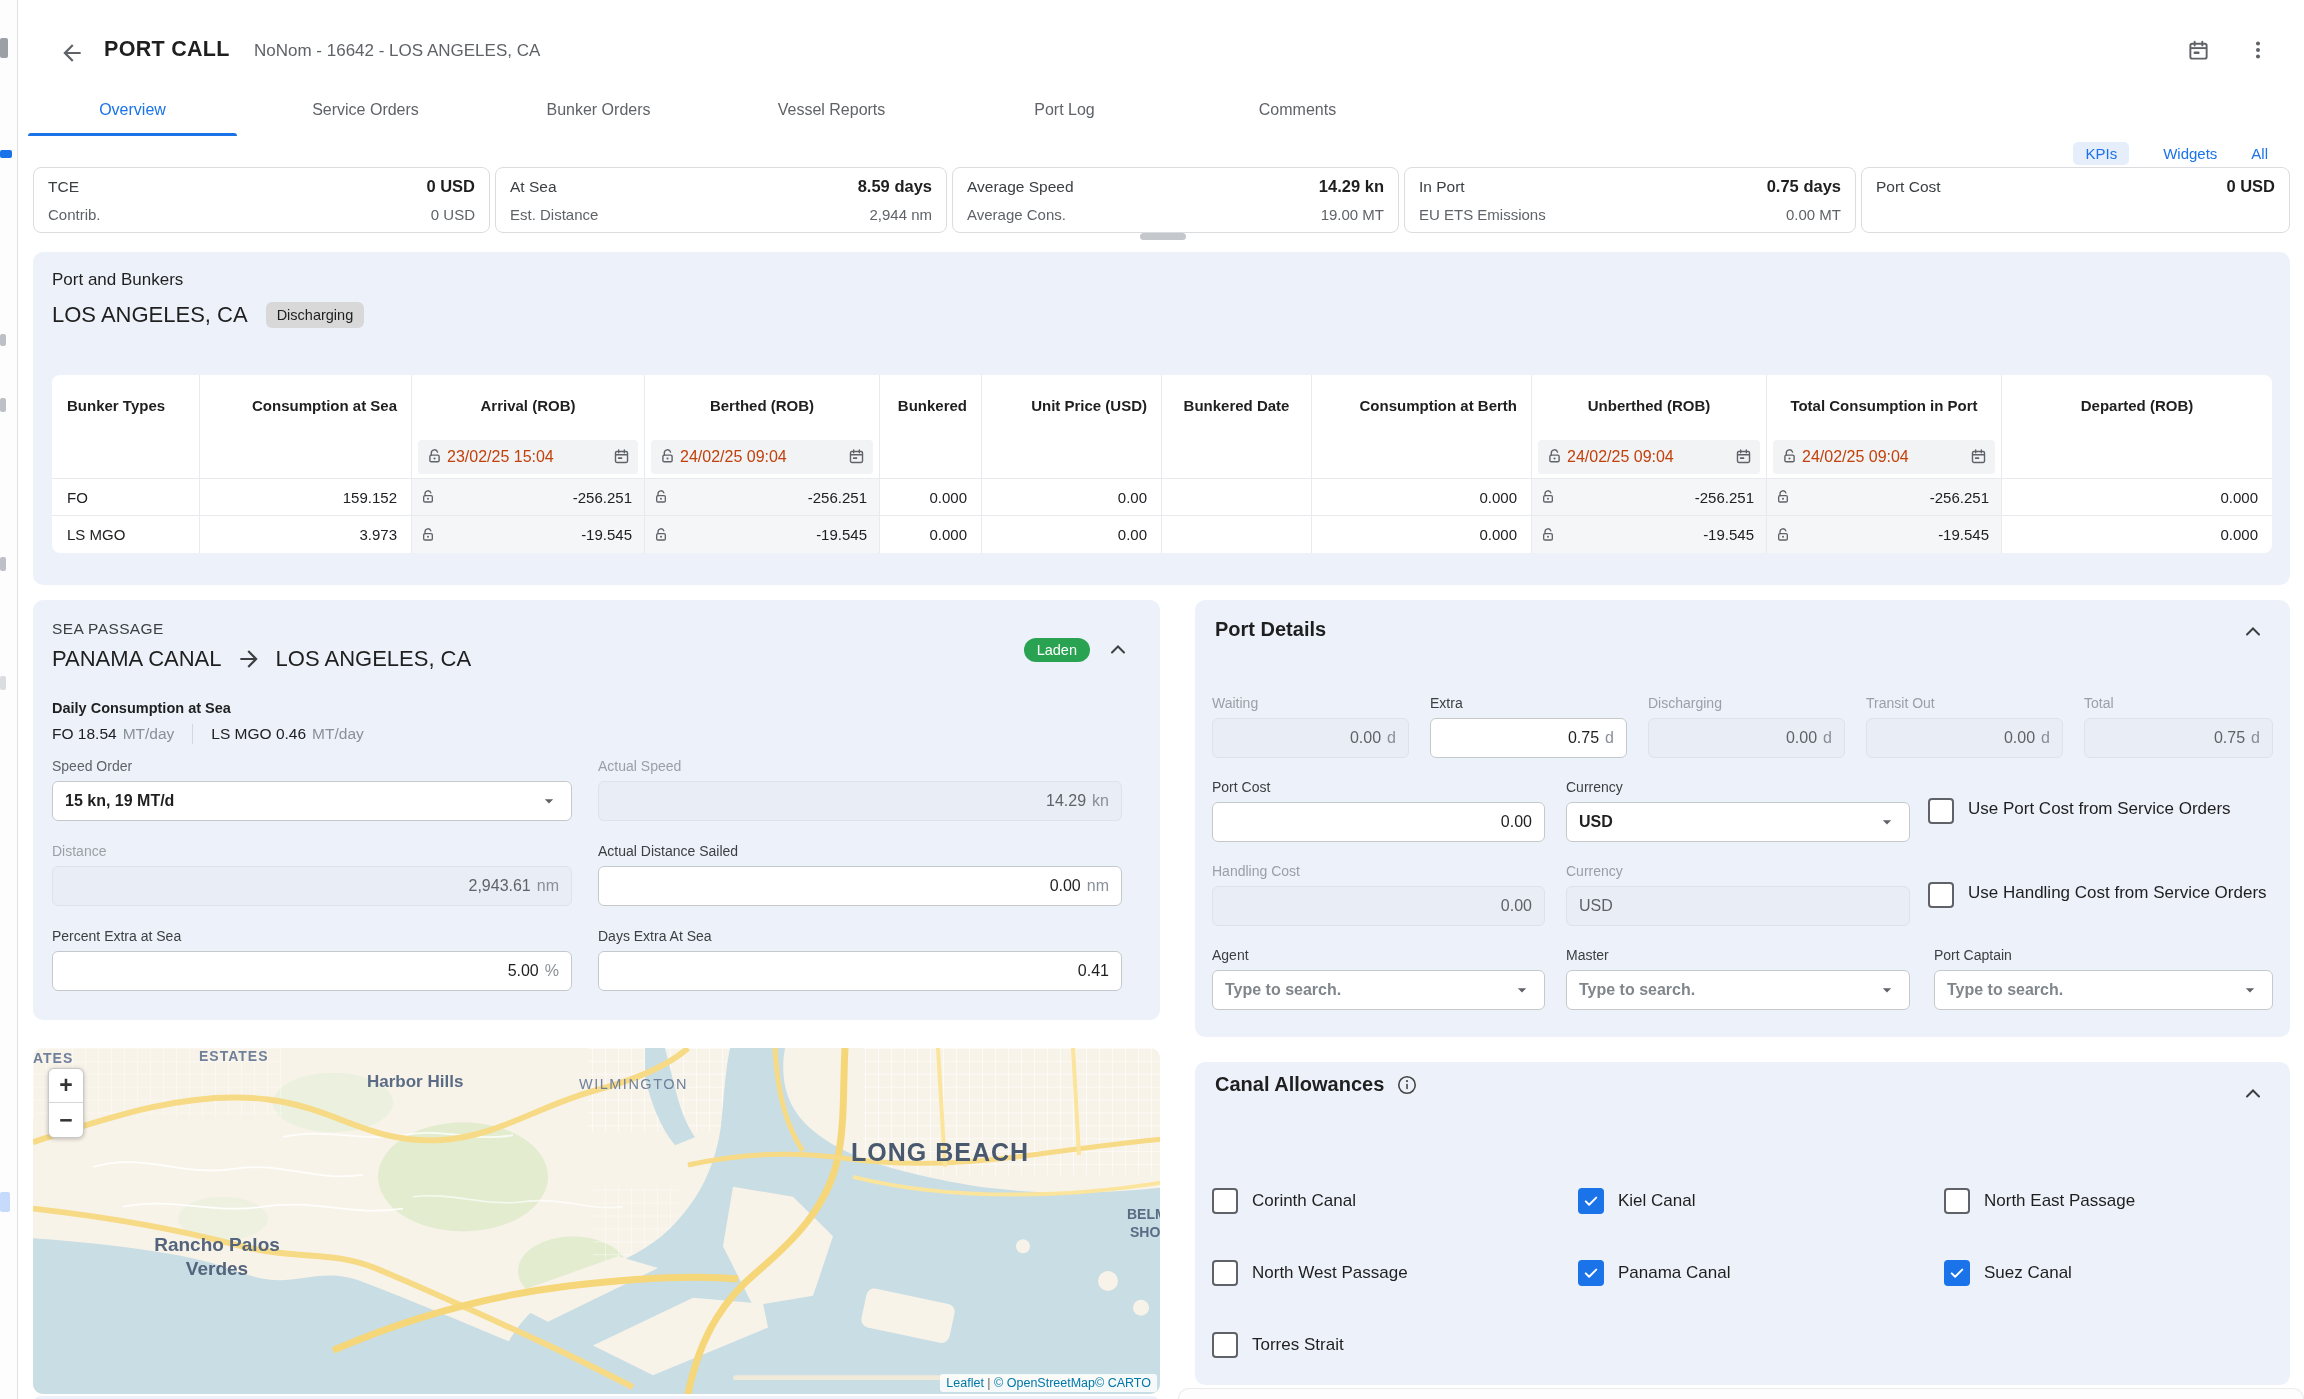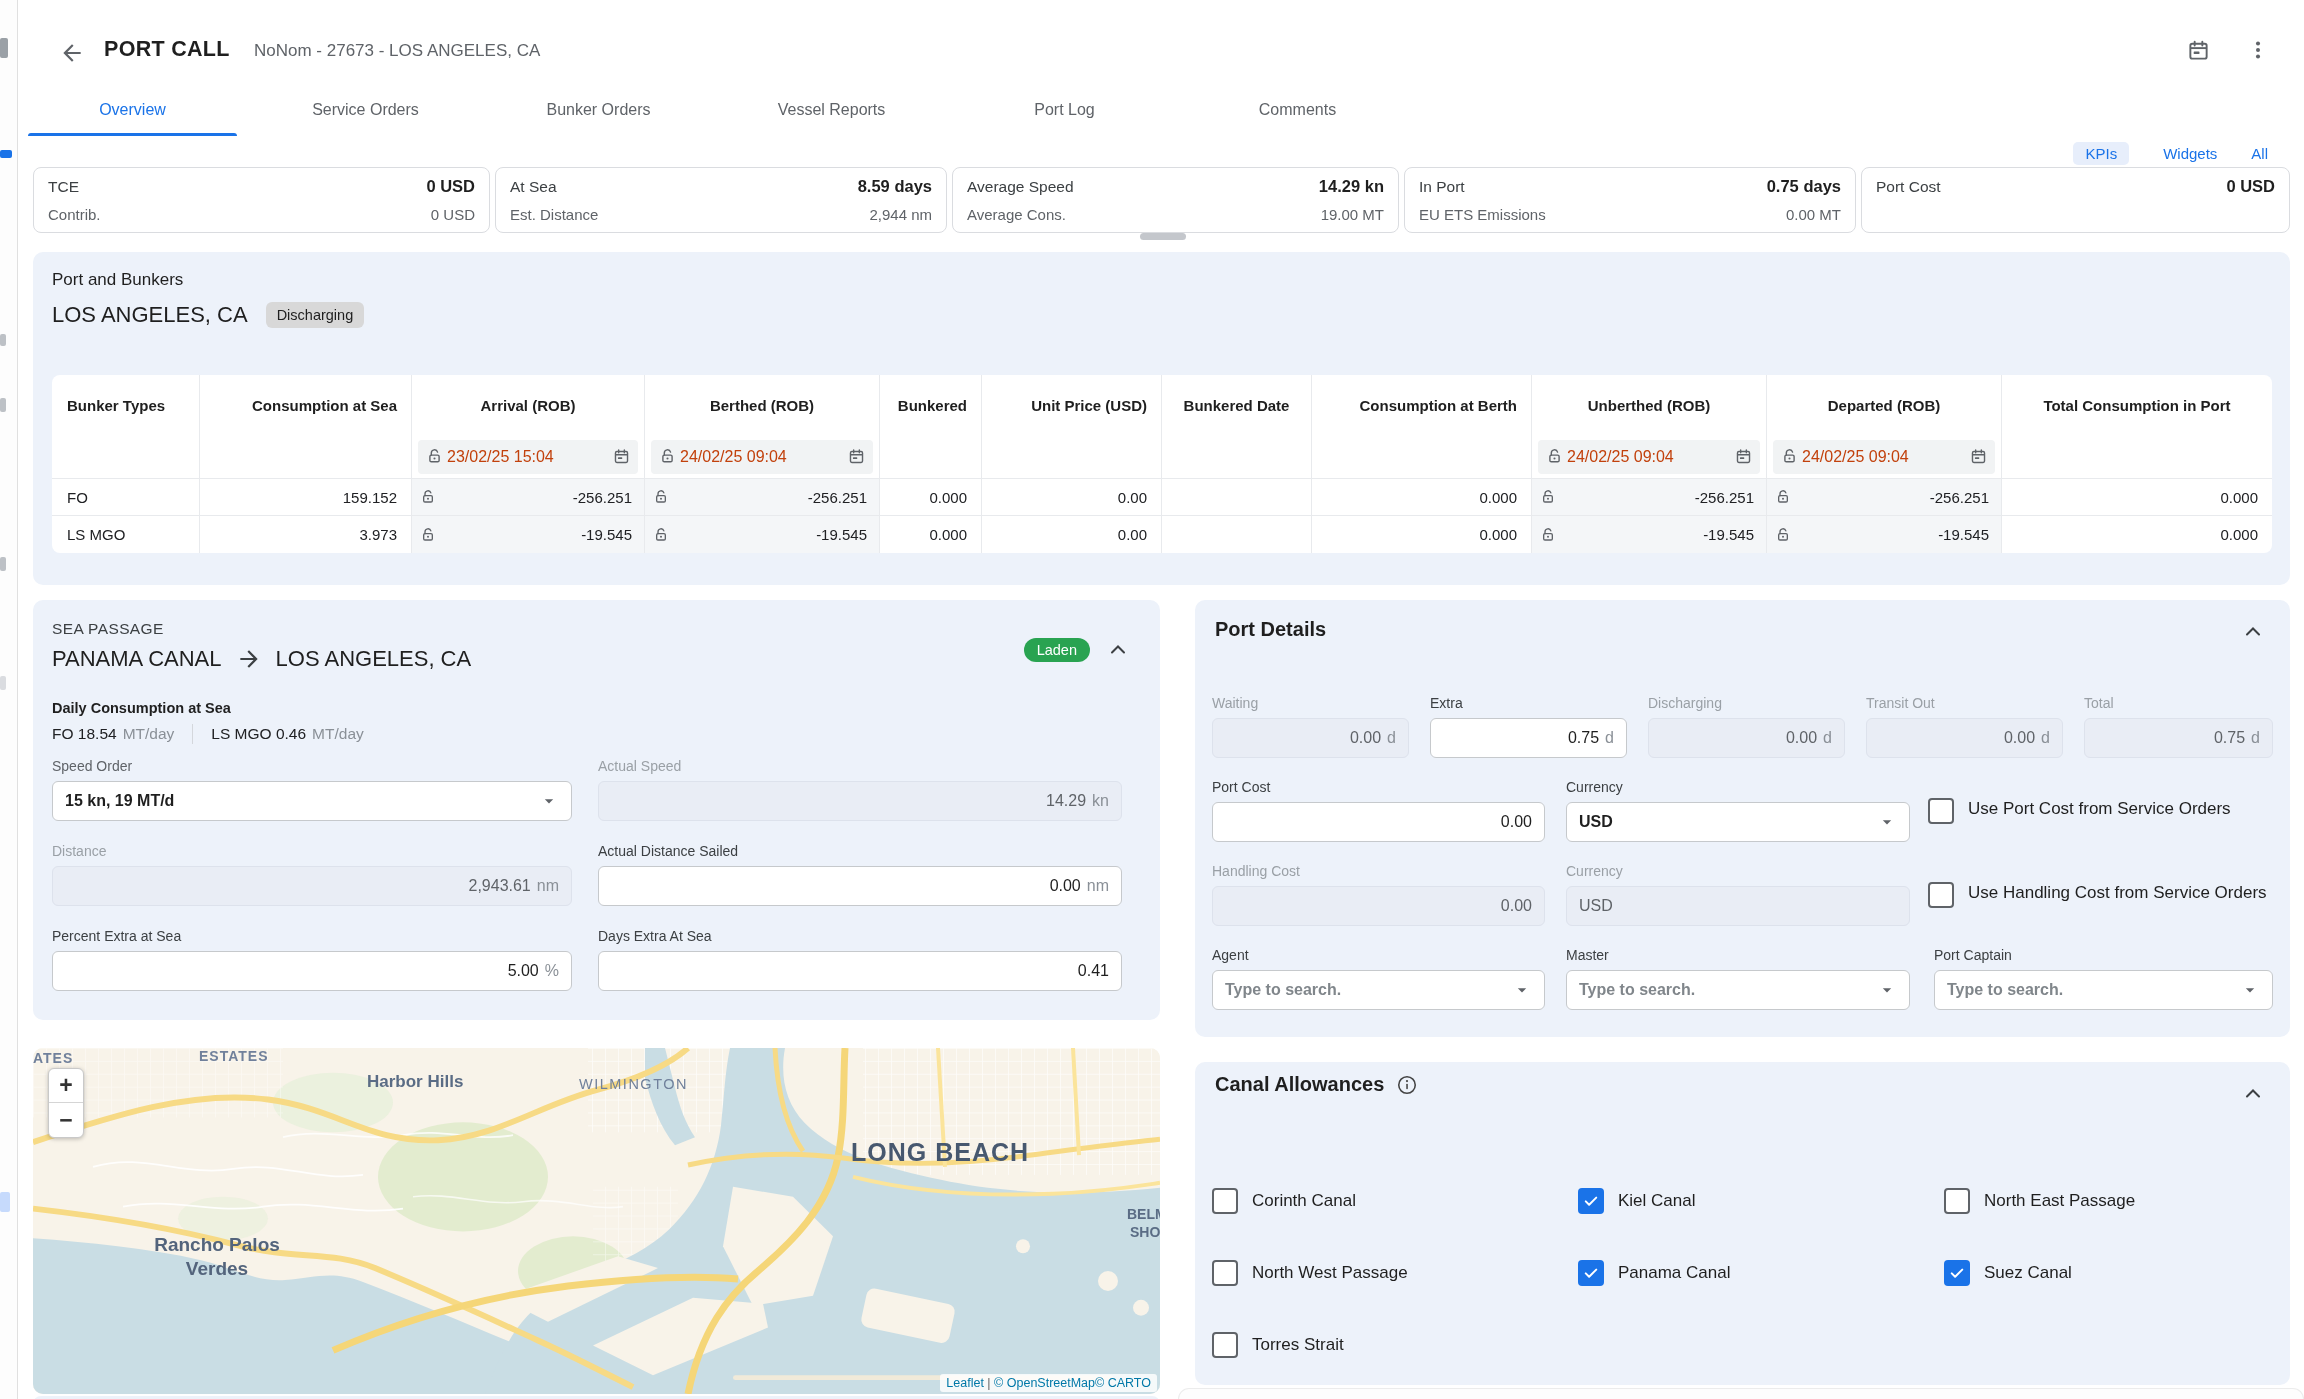--- a/index.html
+++ b/index.html
@@ -107,21 +107,21 @@
     <div class="artifact" style="left:0;top:676px;width:6px;height:14px;background:#dadce0;"></div>
     <div class="artifact" style="left:0;top:1192px;width:10px;height:20px;background:#c6dafc;"></div>
   </div>
 
   <div class="abs icon-btn" style="left:52px;top:33px;">
     <svg width="26" height="26" viewBox="0 0 24 24">
         <path d="M20 11H7.83l5.59-5.59L12 4l-8 8 8 8 1.41-1.41L7.83 13H20v-2z" fill="#5f6368"></path>
       </svg>
   </div>
   <div class="abs page-title" style="left:104px;top:37px;">PORT CALL</div>
-  <div class="abs page-subtitle" style="left:254px;top:41px;">NoNom - 27673 - LOS ANGELES, CA</div>
+  <div class="abs page-subtitle" style="left:254px;top:41px;">NoNom - 16642 - LOS ANGELES, CA</div>
   <div class="abs icon-btn" style="left:2178px;top:30px;">
     <svg width="23" height="23" viewBox="0 0 24 24">
         <rect x="3.5" y="5" width="17" height="15.5" rx="2" fill="none" stroke="#5f6368" stroke-width="2"></rect>
         <path d="M3.5 9.5h17" stroke="#5f6368" stroke-width="2"></path>
         <path d="M8 2.8v4M16 2.8v4" stroke="#5f6368" stroke-width="2" stroke-linecap="round"></path>
         <rect x="7" y="13" width="6" height="2.6" rx="0.6" fill="#5f6368"></rect>
       </svg>
   </div>
   <div class="abs icon-btn" style="left:2238px;top:30px;">
     <svg width="22" height="22" viewBox="0 0 24 24">
@@ -209,22 +209,22 @@
       <div class="trow">
         <div class="tcell th c-left">Bunker Types</div>
         <div class="tcell th c-right">Consumption at Sea</div>
         <div class="tcell th c-center">Arrival (ROB)</div>
         <div class="tcell th c-center">Berthed (ROB)</div>
         <div class="tcell th c-right">Bunkered</div>
         <div class="tcell th c-right">Unit Price (USD)</div>
         <div class="tcell th c-center">Bunkered Date</div>
         <div class="tcell th c-right">Consumption at Berth</div>
         <div class="tcell th c-center">Unberthed (ROB)</div>
+        <div class="tcell th c-center">Total Consumption in Port</div>
         <div class="tcell th c-center">Departed (ROB)</div>
-        <div class="tcell th c-center">Total Consumption in Port</div>
       </div>
 
       <div class="trow tdates">
         <div class="tcell"></div>
           <div class="tcell"></div>
         <div class="tcell">
           <div class="date-input">
             <svg width="17" height="17" viewBox="0 0 24 24">
                 <path d="M7.5 10V7.2a4.5 4.5 0 0 1 8.8-1.4" fill="none" stroke="#5f6368" stroke-width="2" stroke-linecap="round"></path>
                 <rect x="5.5" y="10" width="13" height="9.5" rx="2" fill="none" stroke="#5f6368" stroke-width="2"></rect>

